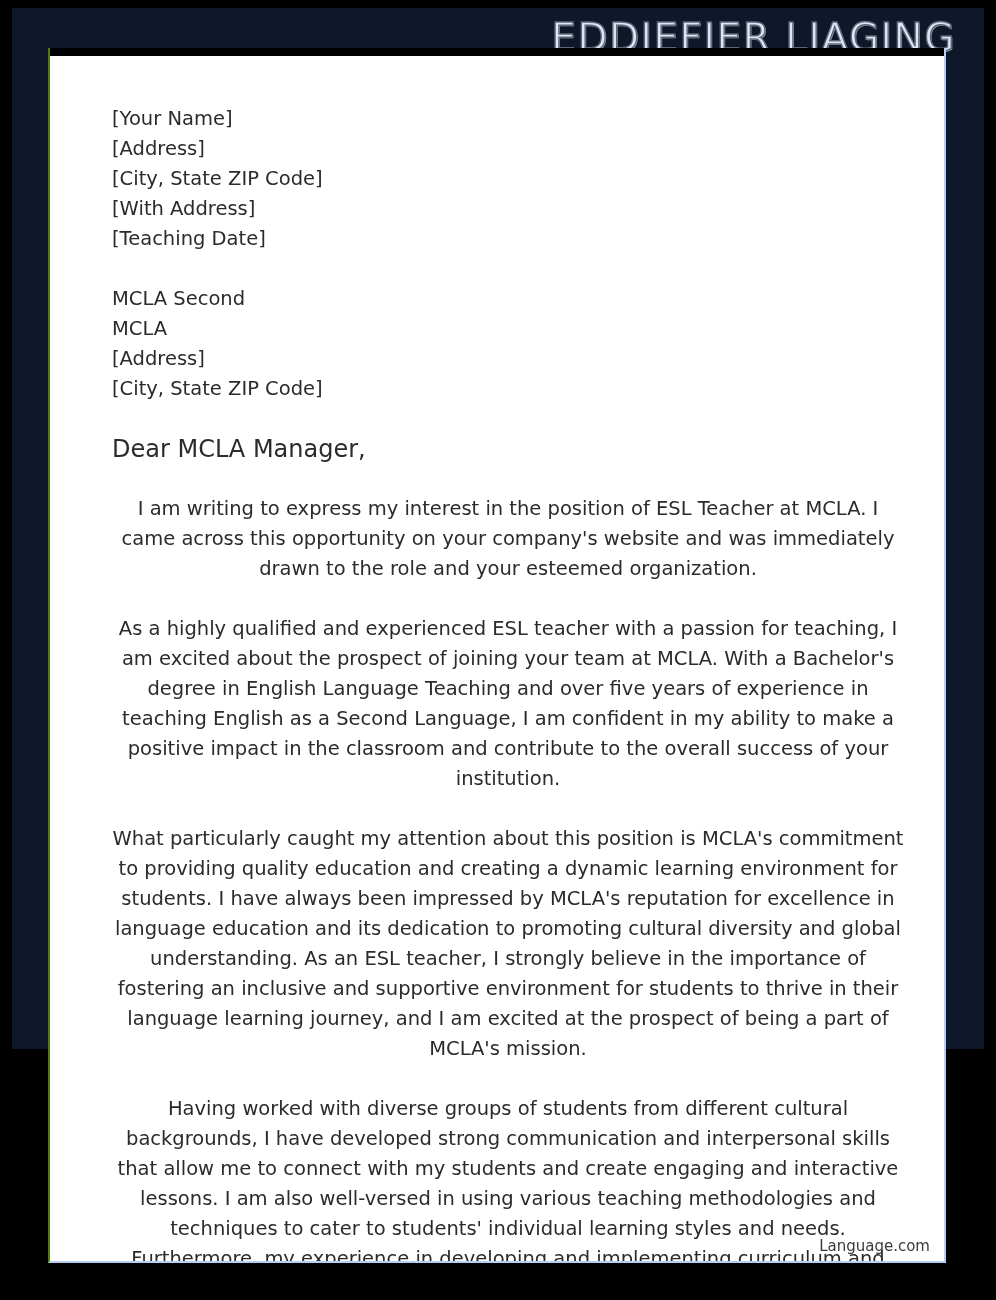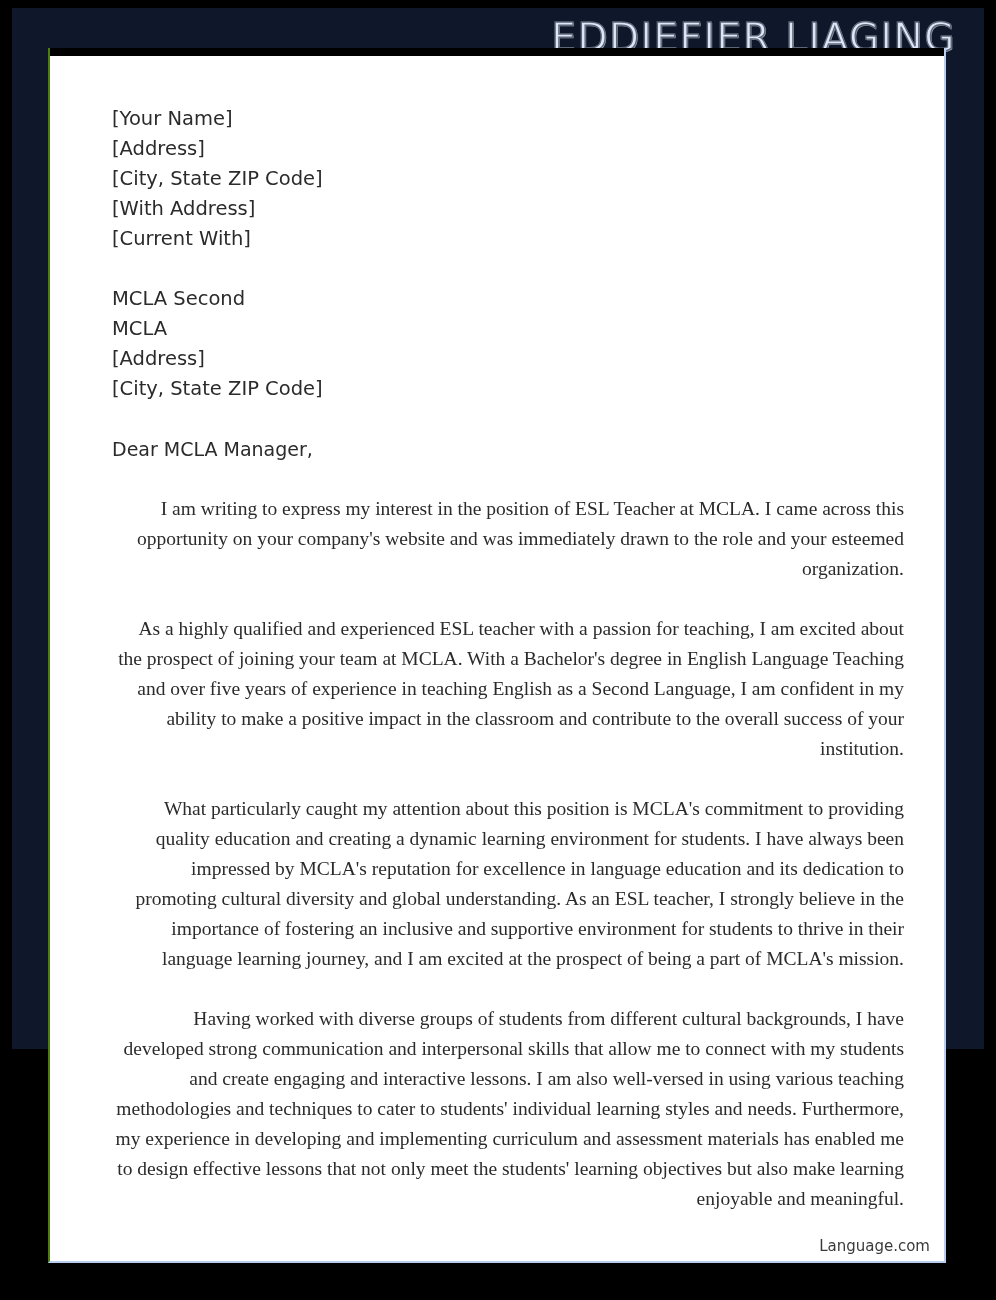--- a/index.html
+++ b/index.html
@@ -94,28 +94,27 @@
 
   .addr-line { display: block; white-space: nowrap; }
 
   .gap { height: 30px; }
 
   .para {
     font-size: 19.5px;
     line-height: 30px;
     color: #2b2b2b;
     margin: 0;
-    text-align: right;
-    font-family: Liberation Serif, serif;
+    text-align: center;
   }
 
   .para + .para { margin-top: 30px; }
 
   .salutation {
-    font-size: 19px;
+    font-size: 24px;
     line-height: 30px;
     color: #2b2b2b;
   }
 
   
   .watermark {
     position: absolute;
     right: 14px;
     bottom: 6px;
     font-size: 15px;
@@ -135,21 +134,21 @@
     <div class="sheet">
       <div class="top-rule"></div>
 
       <div class="sheet-body">
 
         <div class="block">
           <span class="addr-line">[Your Name]</span>
           <span class="addr-line">[Address]</span>
           <span class="addr-line">[City, State ZIP Code]</span>
           <span class="addr-line">[With Address]</span>
-          <span class="addr-line">[Current With]</span>
+          <span class="addr-line">[Teaching Date]</span>
         </div>
 
         <div class="gap"></div>
 
         <div class="block">
           <span class="addr-line">MCLA Second</span>
           <span class="addr-line">MCLA</span>
           <span class="addr-line">[Address]</span>
           <span class="addr-line">[City, State ZIP Code]</span>
         </div>

